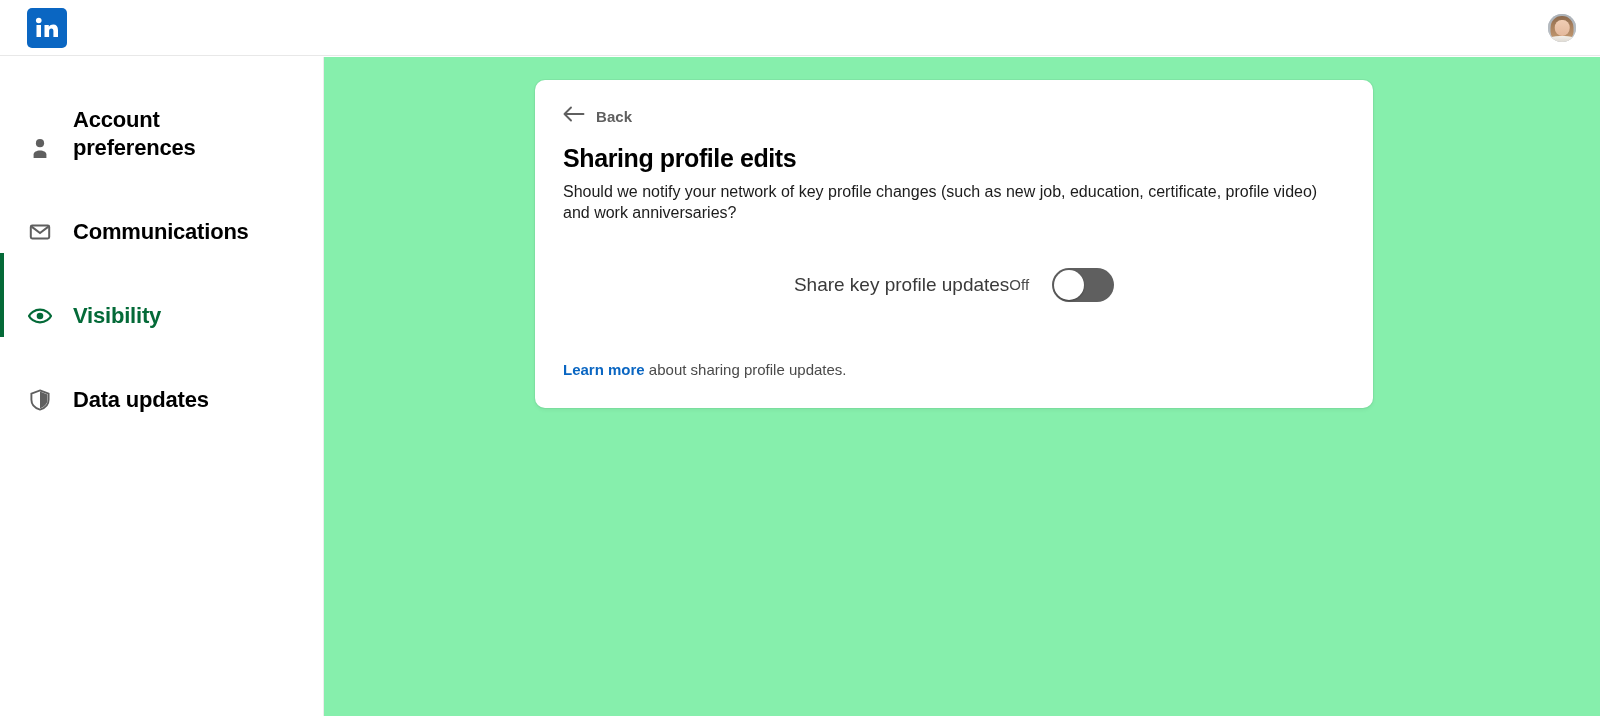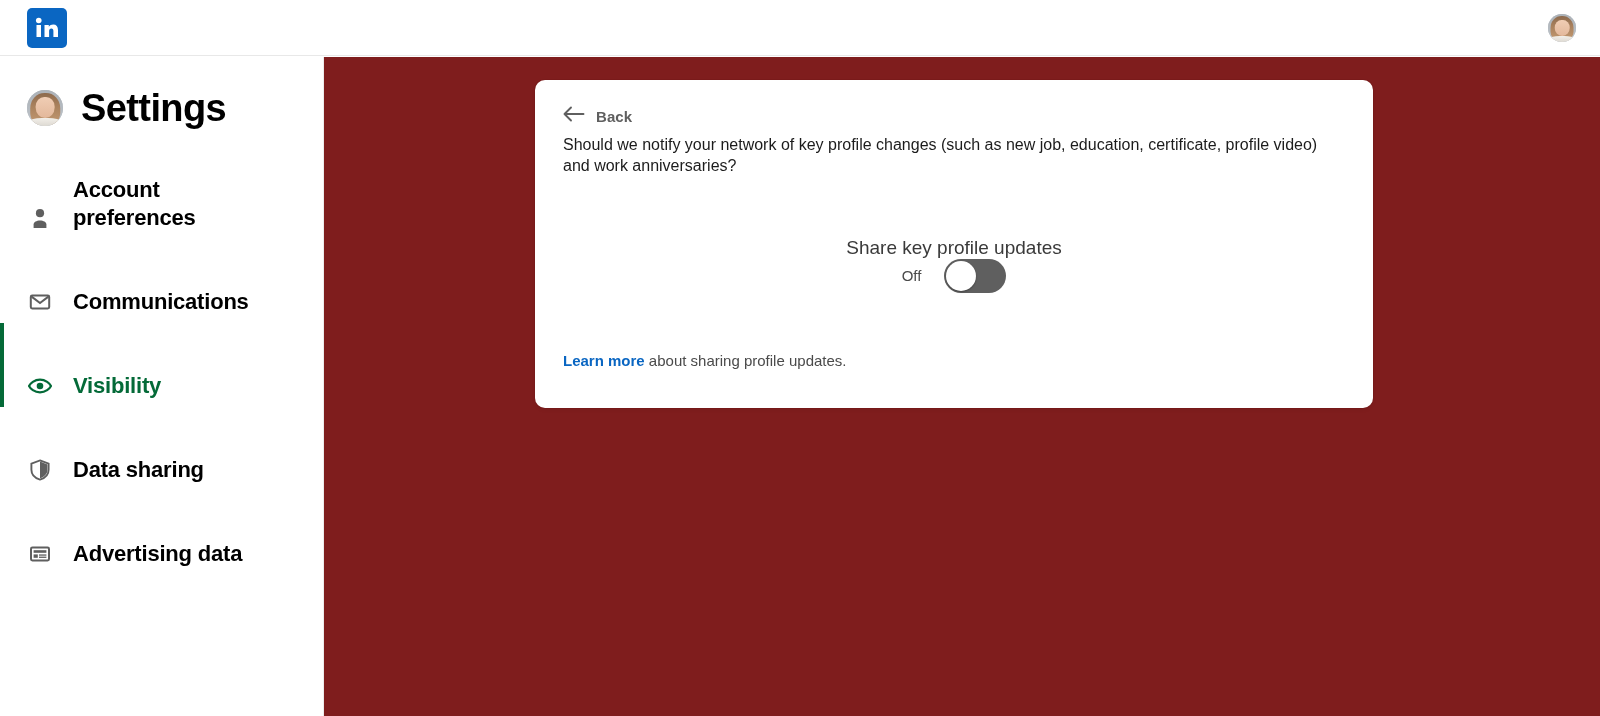--- a/index.html
+++ b/index.html
@@ -101,21 +101,21 @@
     font-size: 22px; font-weight: 700; letter-spacing: -0.2px;
     color: #000000; line-height: 1.25;
     max-width: 215px;
   }
   .nav-item.active .nav-label { color: #046a38; }
 
   
   .main {
     position: absolute; left: 324px; top: 57px;
     width: 1276px; height: 659px;
-    background: #7f1d1d;
+    background: #86efac;
   }
   .card {
     position: absolute; left: 211px; top: 23px;
     width: 838px; height: 328px;
     background: #ffffff;
     border-radius: 10px;
     box-shadow: 0 0 0 1px rgba(0,0,0,0.04), 0 2px 4px rgba(0,0,0,0.05);
     padding: 26px 28px 0 28px;
   }
   .back-row {
@@ -129,22 +129,22 @@
   .card-title {
     margin-top: 18px;
     font-size: 25px; font-weight: 700; letter-spacing: -0.4px; color: #000;
   }
   .card-desc {
     margin-top: 8px;
     font-size: 16px; line-height: 1.33; color: #1c1c1c;
     max-width: 790px;
   }
   .toggle-row {
-    margin-top: 60px;
-    display: flex; align-items: center; justify-content: center; flex-direction: column;
+    margin-top: 44px;
+    display: flex; align-items: center; justify-content: center;
   }
   .toggle-label { font-size: 19px; color: #3a3a3a; }
   .toggle-right { display: flex; align-items: center; gap: 23px; }
   .toggle-state { font-size: 15px; color: #4a4a4a; }
   .switch {
     width: 62px; height: 34px; border-radius: 17px;
     background: #5f5f5f; position: relative; cursor: pointer;
     flex: 0 0 auto;
   }
   .switch .knob {
@@ -178,30 +178,20 @@
       <div class="face">
         <div class="hair"></div>
           <div class="skin"></div>
           <div class="shirt"></div>
       </div>
     </div>
   </div>
 
   <div class="sidebar">
 
-    <div class="settings-head">
-      <div class="settings-avatar">
-        <div class="face">
-          <div class="hair"></div>
-            <div class="skin"></div>
-            <div class="shirt"></div>
-        </div>
-      </div>
-      <div class="settings-title">Settings</div>
-    </div>
 
     <div class="nav">
 
       <div class="nav-item">
         <span class="bar"></span>
         <span class="nav-icon">
           <svg width="22" height="22" viewBox="0 0 22 22" aria-hidden="true">
             <circle cx="11" cy="6.2" r="4.1" fill="currentColor"></circle>
             <path d="M4.6 21 v-3.4 c0-2.4 2.9-4 6.4-4 s6.4 1.6 6.4 4 V21 z" fill="currentColor"></path>
           </svg>
@@ -233,52 +223,40 @@
       </div>
 
       <div class="nav-item">
         <span class="bar"></span>
         <span class="nav-icon">
           <svg width="22" height="22" viewBox="0 0 22 22" aria-hidden="true">
             <path d="M11 1.4 L19.6 4.6 v6.2 c0 4.8-3.6 8.4-8.6 9.8 -5-1.4-8.6-5-8.6-9.8 V4.6 z" fill="none" stroke="currentColor" stroke-width="1.9"></path>
             <path d="M11 2.6 L18.4 5.4 v5.4 c0 4.1-3 7.2-7.4 8.5 z" fill="currentColor"></path>
           </svg>
         </span>
-        <span class="nav-label">Data sharing</span>
-      </div>
-
-      <div class="nav-item">
-        <span class="bar"></span>
-        <span class="nav-icon">
-          <svg width="22" height="22" viewBox="0 0 22 22" aria-hidden="true">
-            <rect x="2" y="4.6" width="18" height="12.8" rx="1.4" fill="none" stroke="currentColor" stroke-width="2"></rect>
-            <rect x="4.6" y="7.2" width="12.8" height="2.6" fill="currentColor"></rect>
-            <rect x="4.6" y="11.4" width="4.2" height="3.4" fill="currentColor"></rect>
-            <rect x="10" y="11.4" width="7.4" height="1.3" fill="currentColor"></rect>
-            <rect x="10" y="13.6" width="7.4" height="1.3" fill="currentColor"></rect>
-          </svg>
-        </span>
-        <span class="nav-label">Advertising data</span>
-      </div>
+        <span class="nav-label">Data updates</span>
+      </div>
+
 
     </div>
   </div>
 
   <div class="main">
     <div class="card">
 
       <div class="back-row">
         <span class="back-arrow">
           <svg width="22" height="16" viewBox="0 0 22 16" aria-hidden="true">
             <path d="M1.5 8 H20.5 M1.5 8 L8 1.5 M1.5 8 L8 14.5" fill="none" stroke="currentColor" stroke-width="1.9" stroke-linecap="round" stroke-linejoin="round"></path>
           </svg>
         </span>
         <span class="back-label">Back</span>
       </div>
 
+      <div class="card-title">Sharing profile edits</div>
       <div class="card-desc">Should we notify your network of key profile changes (such as new job, education, certificate, profile video) and work anniversaries?</div>
 
       <div class="toggle-row">
         <span class="toggle-label">Share key profile updates</span>
         <span class="toggle-right">
           <span class="toggle-state">Off</span>
           <span class="switch">
             <span class="knob"></span>
           </span>
         </span>

